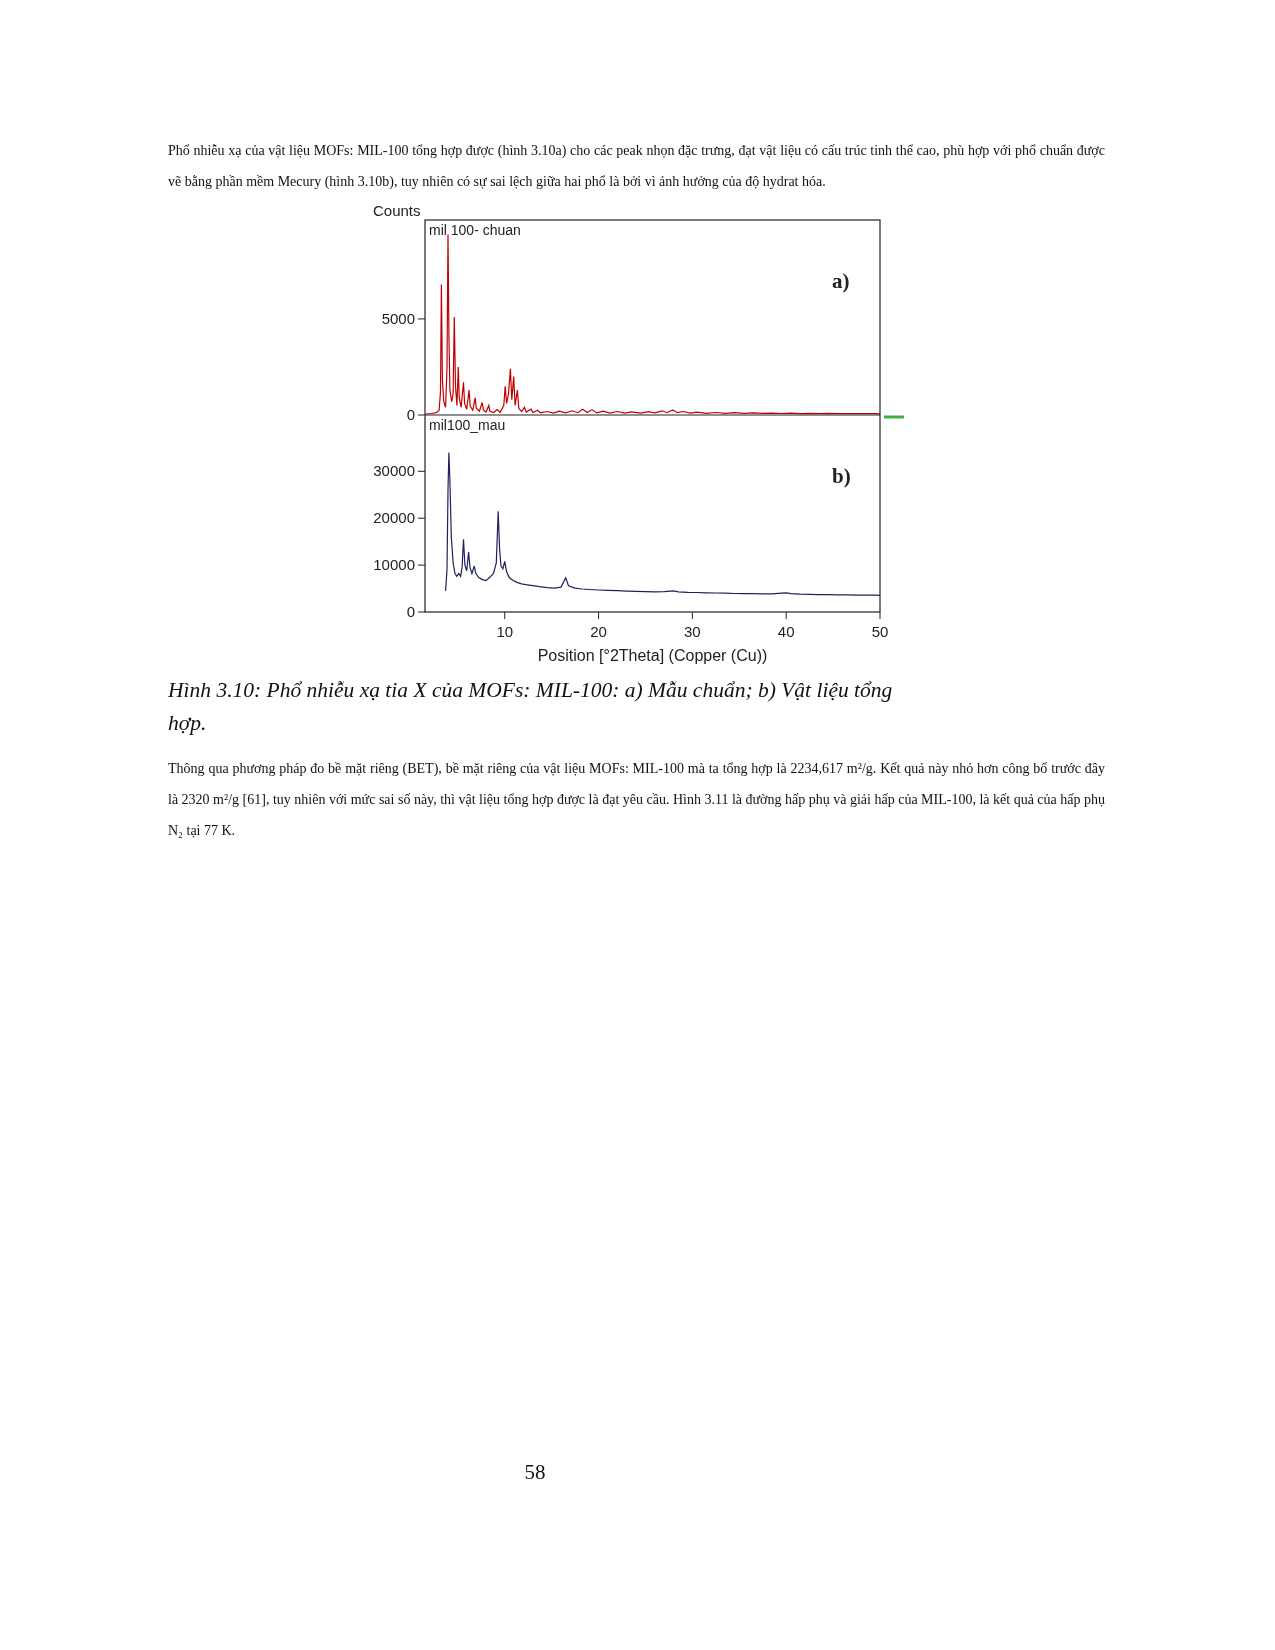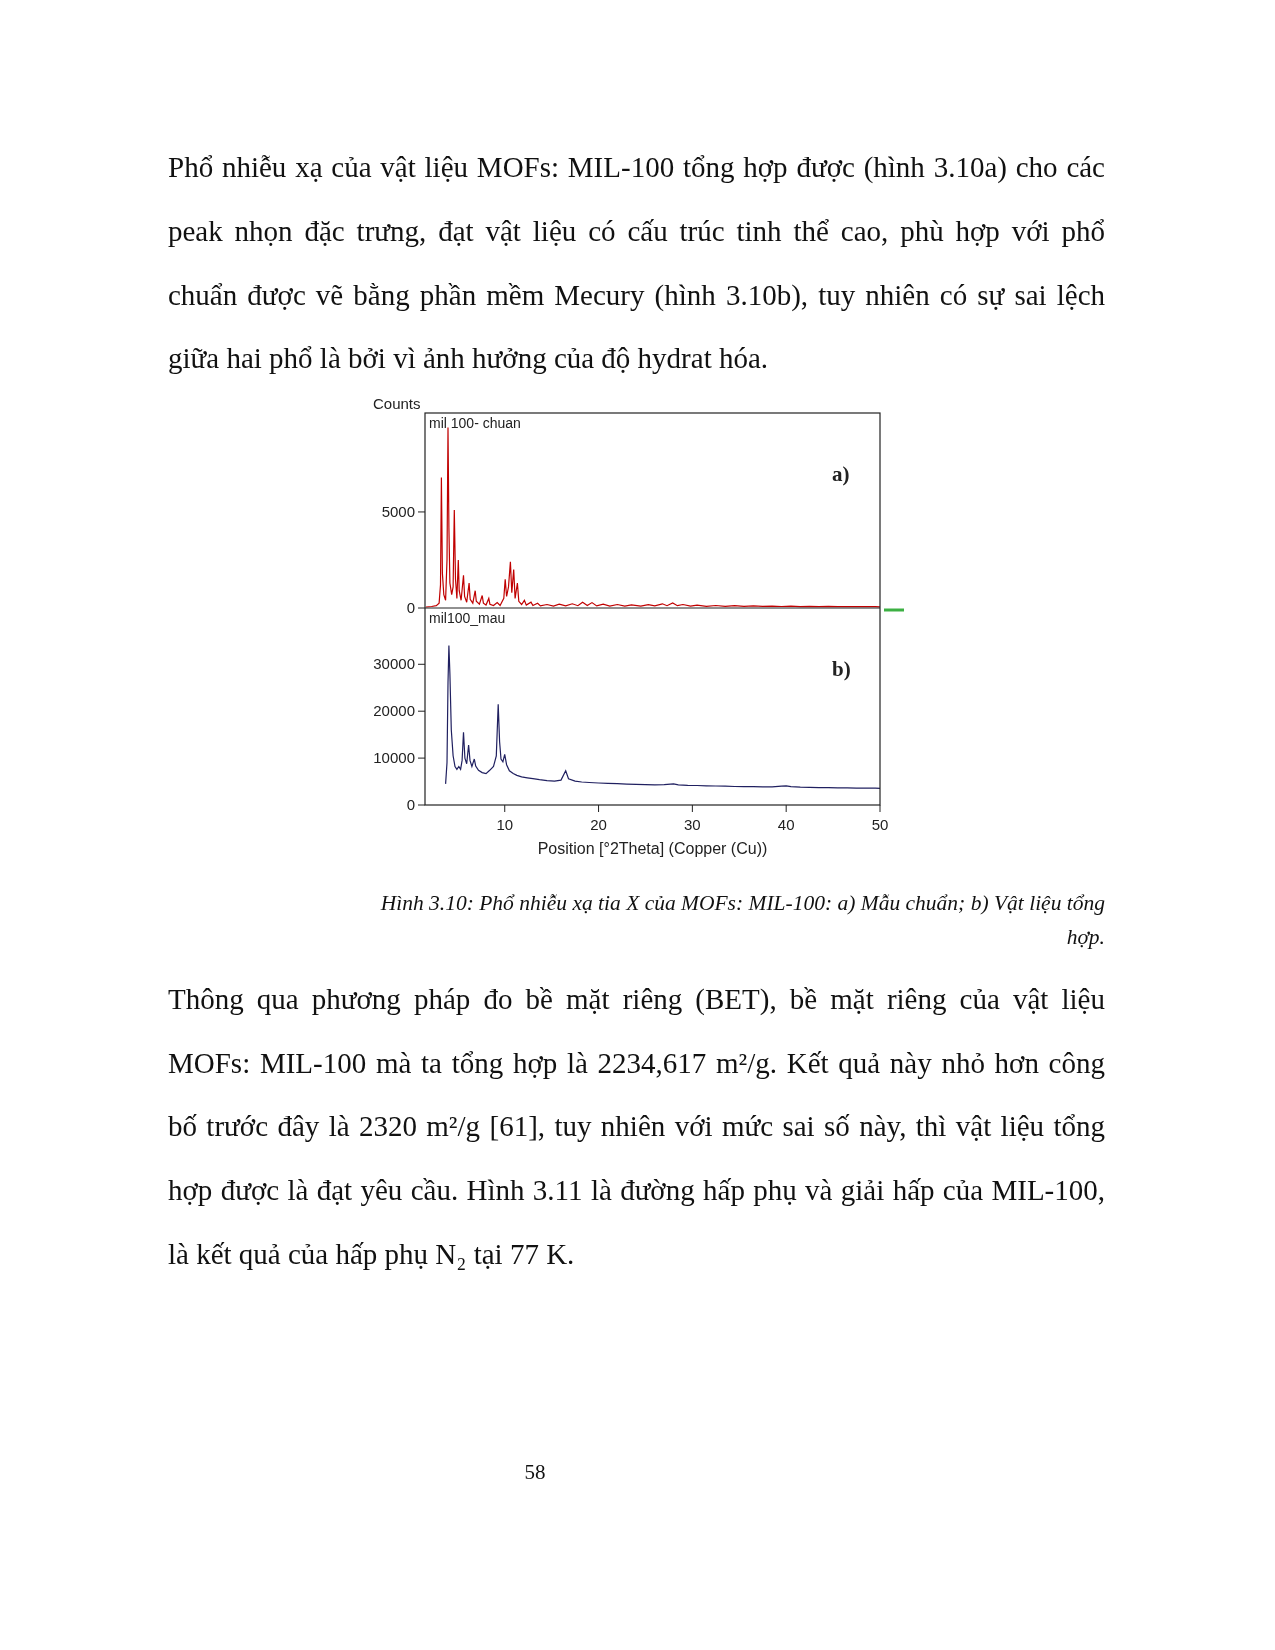--- a/index.html
+++ b/index.html
@@ -1,24 +1,24 @@
 <!DOCTYPE html>
 <html><head>
 <meta charset="utf-8">
 <style>
   html,body{margin:0;padding:0;background:#ffffff;}
   body{width:1275px;height:1650px;font-family:"Liberation Serif",serif;color:#111;}
   .page{position:relative;width:1275px;height:1650px;background:#fff;box-sizing:border-box;
         padding:136px 170px 0 168px;overflow:hidden;}
-  .body-text{font-size:29px;line-height:2.2;text-align:justify;margin:0;}
+  .body-text{font-size:14px;line-height:2.2;text-align:justify;margin:0;}
   .body-text.second{margin-top:14px;}
   figure{margin:2px 0 0 197px;padding:0;}
   #xrd-chart text{font-family:"Liberation Sans",sans-serif;fill:#222;}
   #xrd-chart text.panel-label{font-family:"Liberation Serif",serif;font-weight:bold;}
-  .caption{font-style:italic;text-align:right;font-size:21.5px;line-height:1.55;margin-top:20px;}
+  .caption{font-style:italic;text-align:left;font-size:21.5px;line-height:1.55;margin-top:0;}
   .page-number{position:absolute;top:1460px;left:0;width:1070px;text-align:center;font-size:21px;}
 </style>
 </head>
 <body>
 
 <div class="page">
 
   <p class="body-text">Phổ nhiễu xạ của vật liệu MOFs: MIL-100 tổng hợp được (hình 3.10a) cho các peak nhọn đặc trưng, đạt vật liệu có cấu trúc tinh thể cao, phù hợp với phổ chuẩn được vẽ bằng phần mềm Mecury (hình 3.10b), tuy nhiên có sự sai lệch giữa hai phổ là bởi vì ảnh hưởng của độ hydrat hóa.</p>
 
   <figure>

